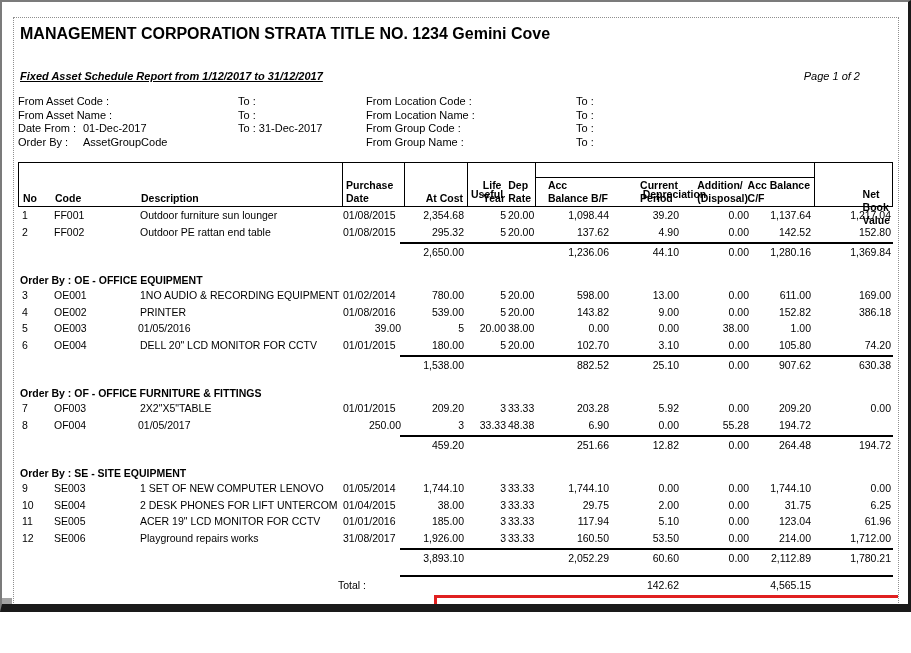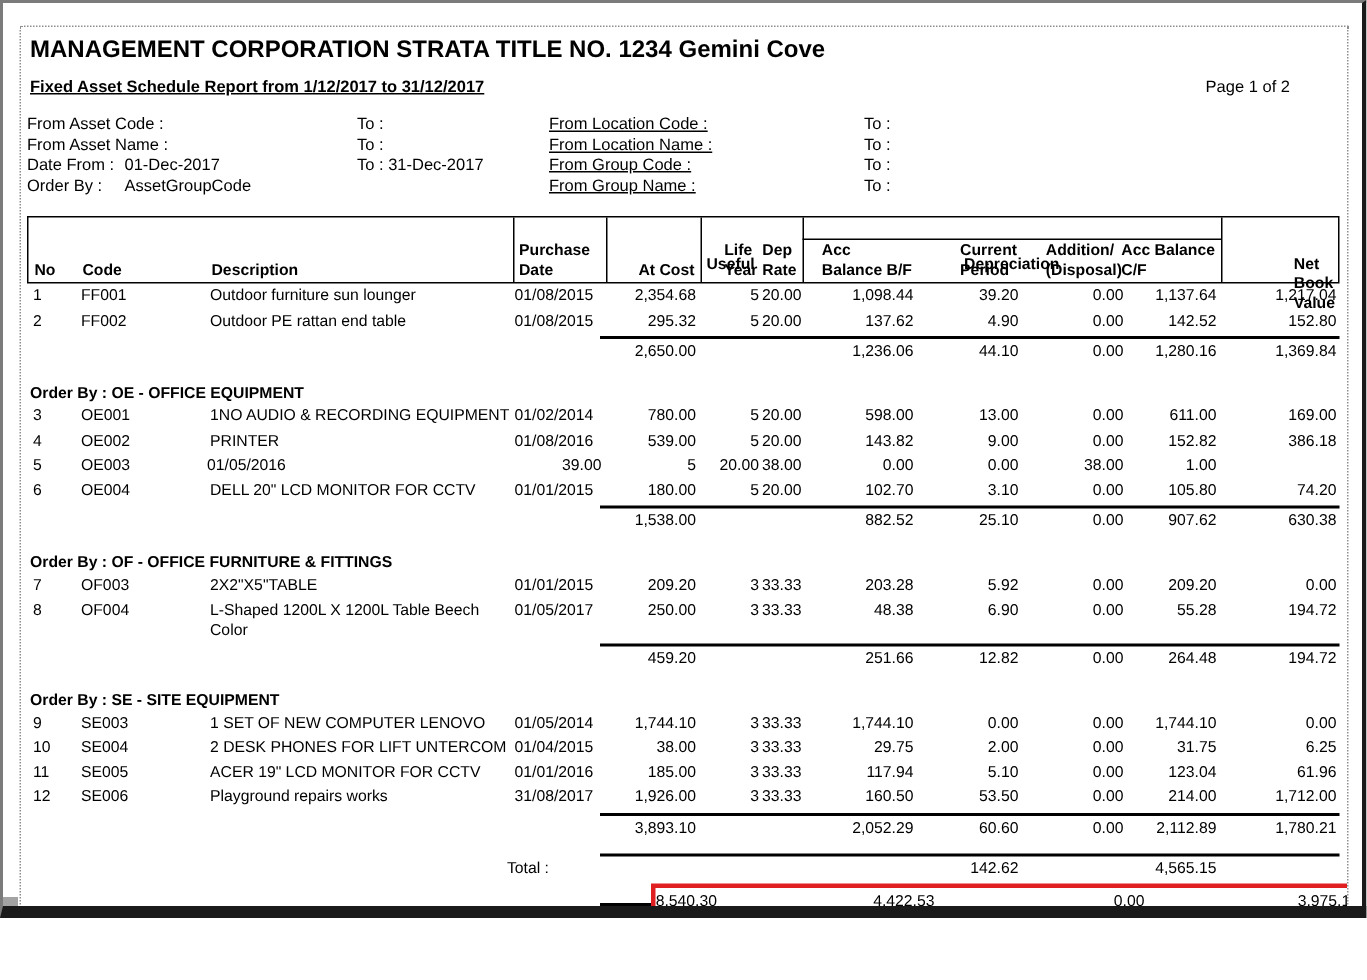--- a/index.html
+++ b/index.html
@@ -8,30 +8,30 @@
 
   .frame{position:relative;width:911px;height:612px;background:#fff;
     border-top:2px solid #7b7b7b;border-left:2px solid #7b7b7b;
     border-right:3px solid #1a1a1a;border-bottom:8px solid #1a1a1a;overflow:hidden;}
   .corner{position:absolute;left:0;bottom:0;width:10px;height:6px;background:#a3a3a3;}
 
   .page{position:absolute;left:11px;top:15px;width:886px;height:620px;
     border:1px dotted #8f8f8f;background:#fff;padding:7px 0 0 4px;overflow:hidden;}
 
   .title{font-size:16px;font-weight:bold;margin-left:2px;letter-spacing:0px;}
-  .subrow{display:flex;margin-top:9px;margin-left:2px;align-items:flex-end;}
+  .subrow{display:flex;margin-top:27px;margin-left:2px;align-items:flex-end;font-style:italic;}
   .subtitle{font-size:11px;font-weight:bold;text-decoration:underline;}
   .pagenum{margin-left:auto;margin-right:38px;font-size:11px;}
 
   .filters{margin-top:13px;font-size:11px;}
   .frow{display:flex;height:13.5px;line-height:13px;white-space:nowrap;}
   .flabel{width:65px;flex:none;}
   .fvalue{width:155px;flex:none;}
   .fto{width:128px;flex:none;}
-  .frlabel{width:210px;flex:none;text-decoration:underline;}
+  .frlabel{width:210px;flex:none;}
   .frto{flex:none;}
 
   
   .tablewrap{width:875px;font-size:10.5px;}
   .thead{position:relative;margin-top:13px;height:45px;border:1px solid #000;font-weight:bold;line-height:13px;}
   .vline{position:absolute;top:0;bottom:0;width:1px;background:#000;}
   .dep-underline{position:absolute;left:516px;width:279px;top:14px;height:1px;background:#000;}
   .h{position:absolute;white-space:pre-line;margin-top:24px;}
   .hr{text-align:left;}
   .hc{text-align:center;}
@@ -272,21 +272,20 @@
     <span class="num">203.28</span>
     <span class="num">5.92</span>
     <span class="num">0.00</span>
     <span class="num">209.20</span>
     <span class="num">0.00</span>
   </div>
 
   <div class="trow">
     <span class="c-no">8</span>
     <span class="c-code">OF004</span>
-    <span class="c-desc">L-Shaped 1200L X 1200L Table Beech Color</span>
     <span class="c-date">01/05/2017</span>
     <span class="num">250.00</span>
     <span class="num">3</span>
     <span class="num">33.33</span>
     <span class="num">48.38</span>
     <span class="num">6.90</span>
     <span class="num">0.00</span>
     <span class="num">55.28</span>
     <span class="num">194.72</span>
   </div>

